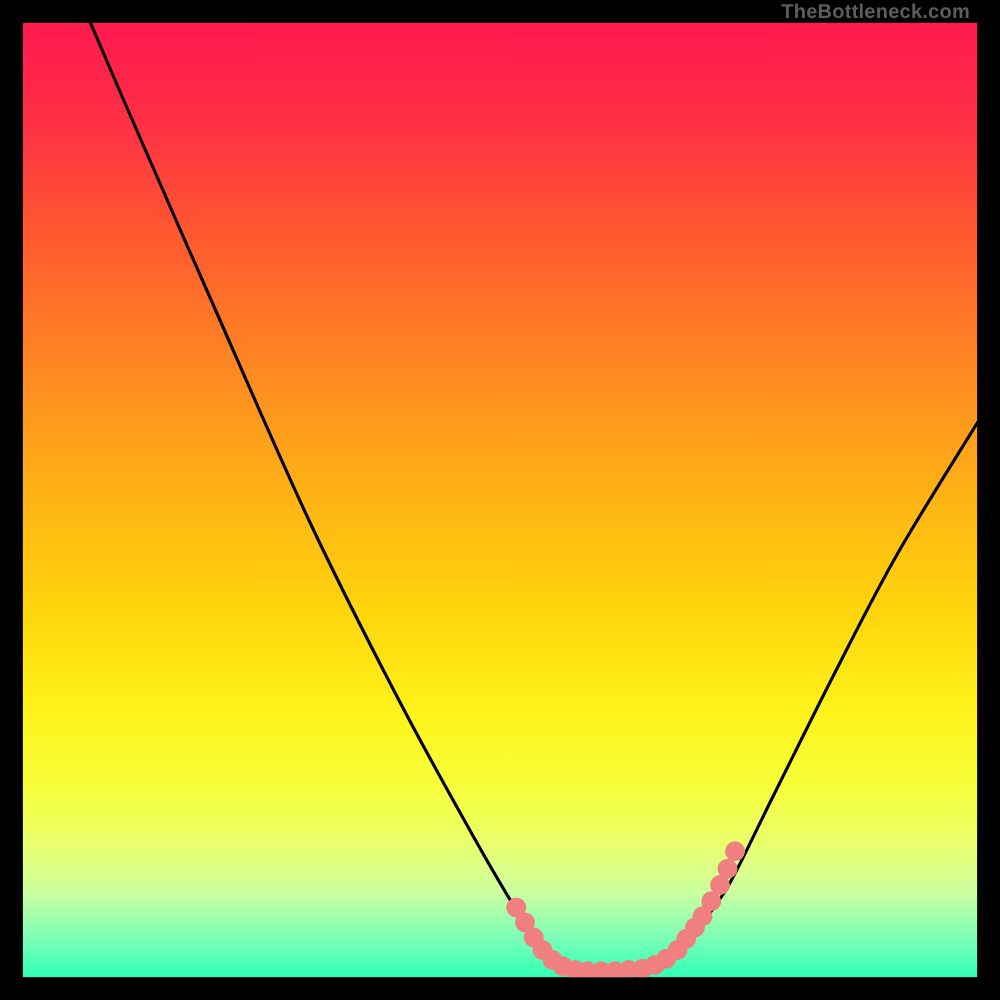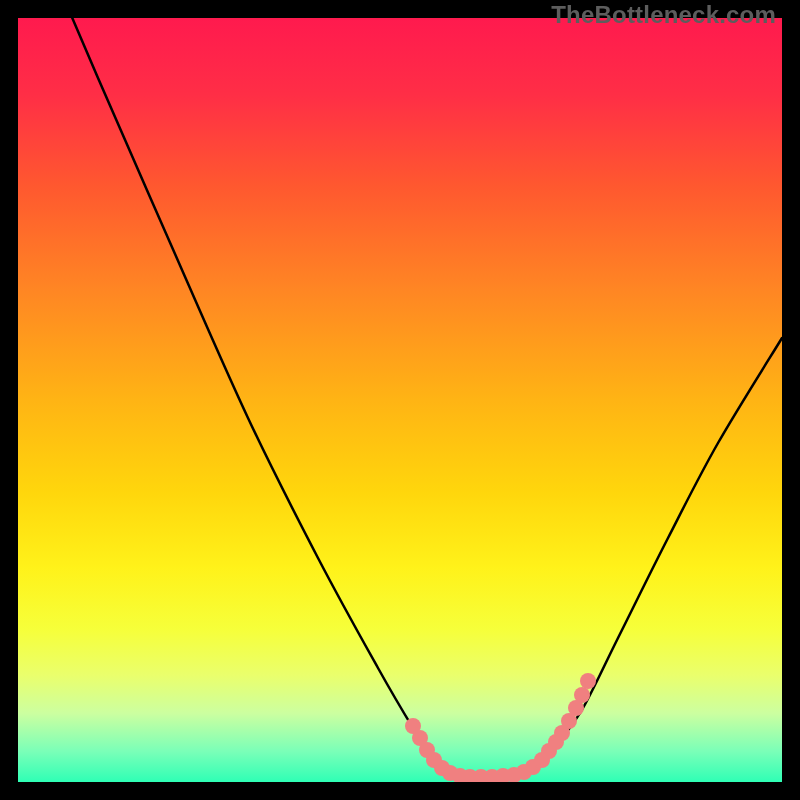--- a/index.html
+++ b/index.html
@@ -39,21 +39,21 @@
     top: 0;
     left: 0;
     width: 100%;
     height: 100%;
   }
   .watermark {
     position: absolute;
     top: 1px;
     right: 24px;
     font-family: Arial, Helvetica, sans-serif;
-    font-size: 24px;
+    font-size: 16px;
     font-weight: 600;
     letter-spacing: 0.2px;
     color: #5d5d5d;
     z-index: 10;
   }
 </style>
 </head>
 <body>
 
 <div class="watermark">TheBottleneck.com</div>

